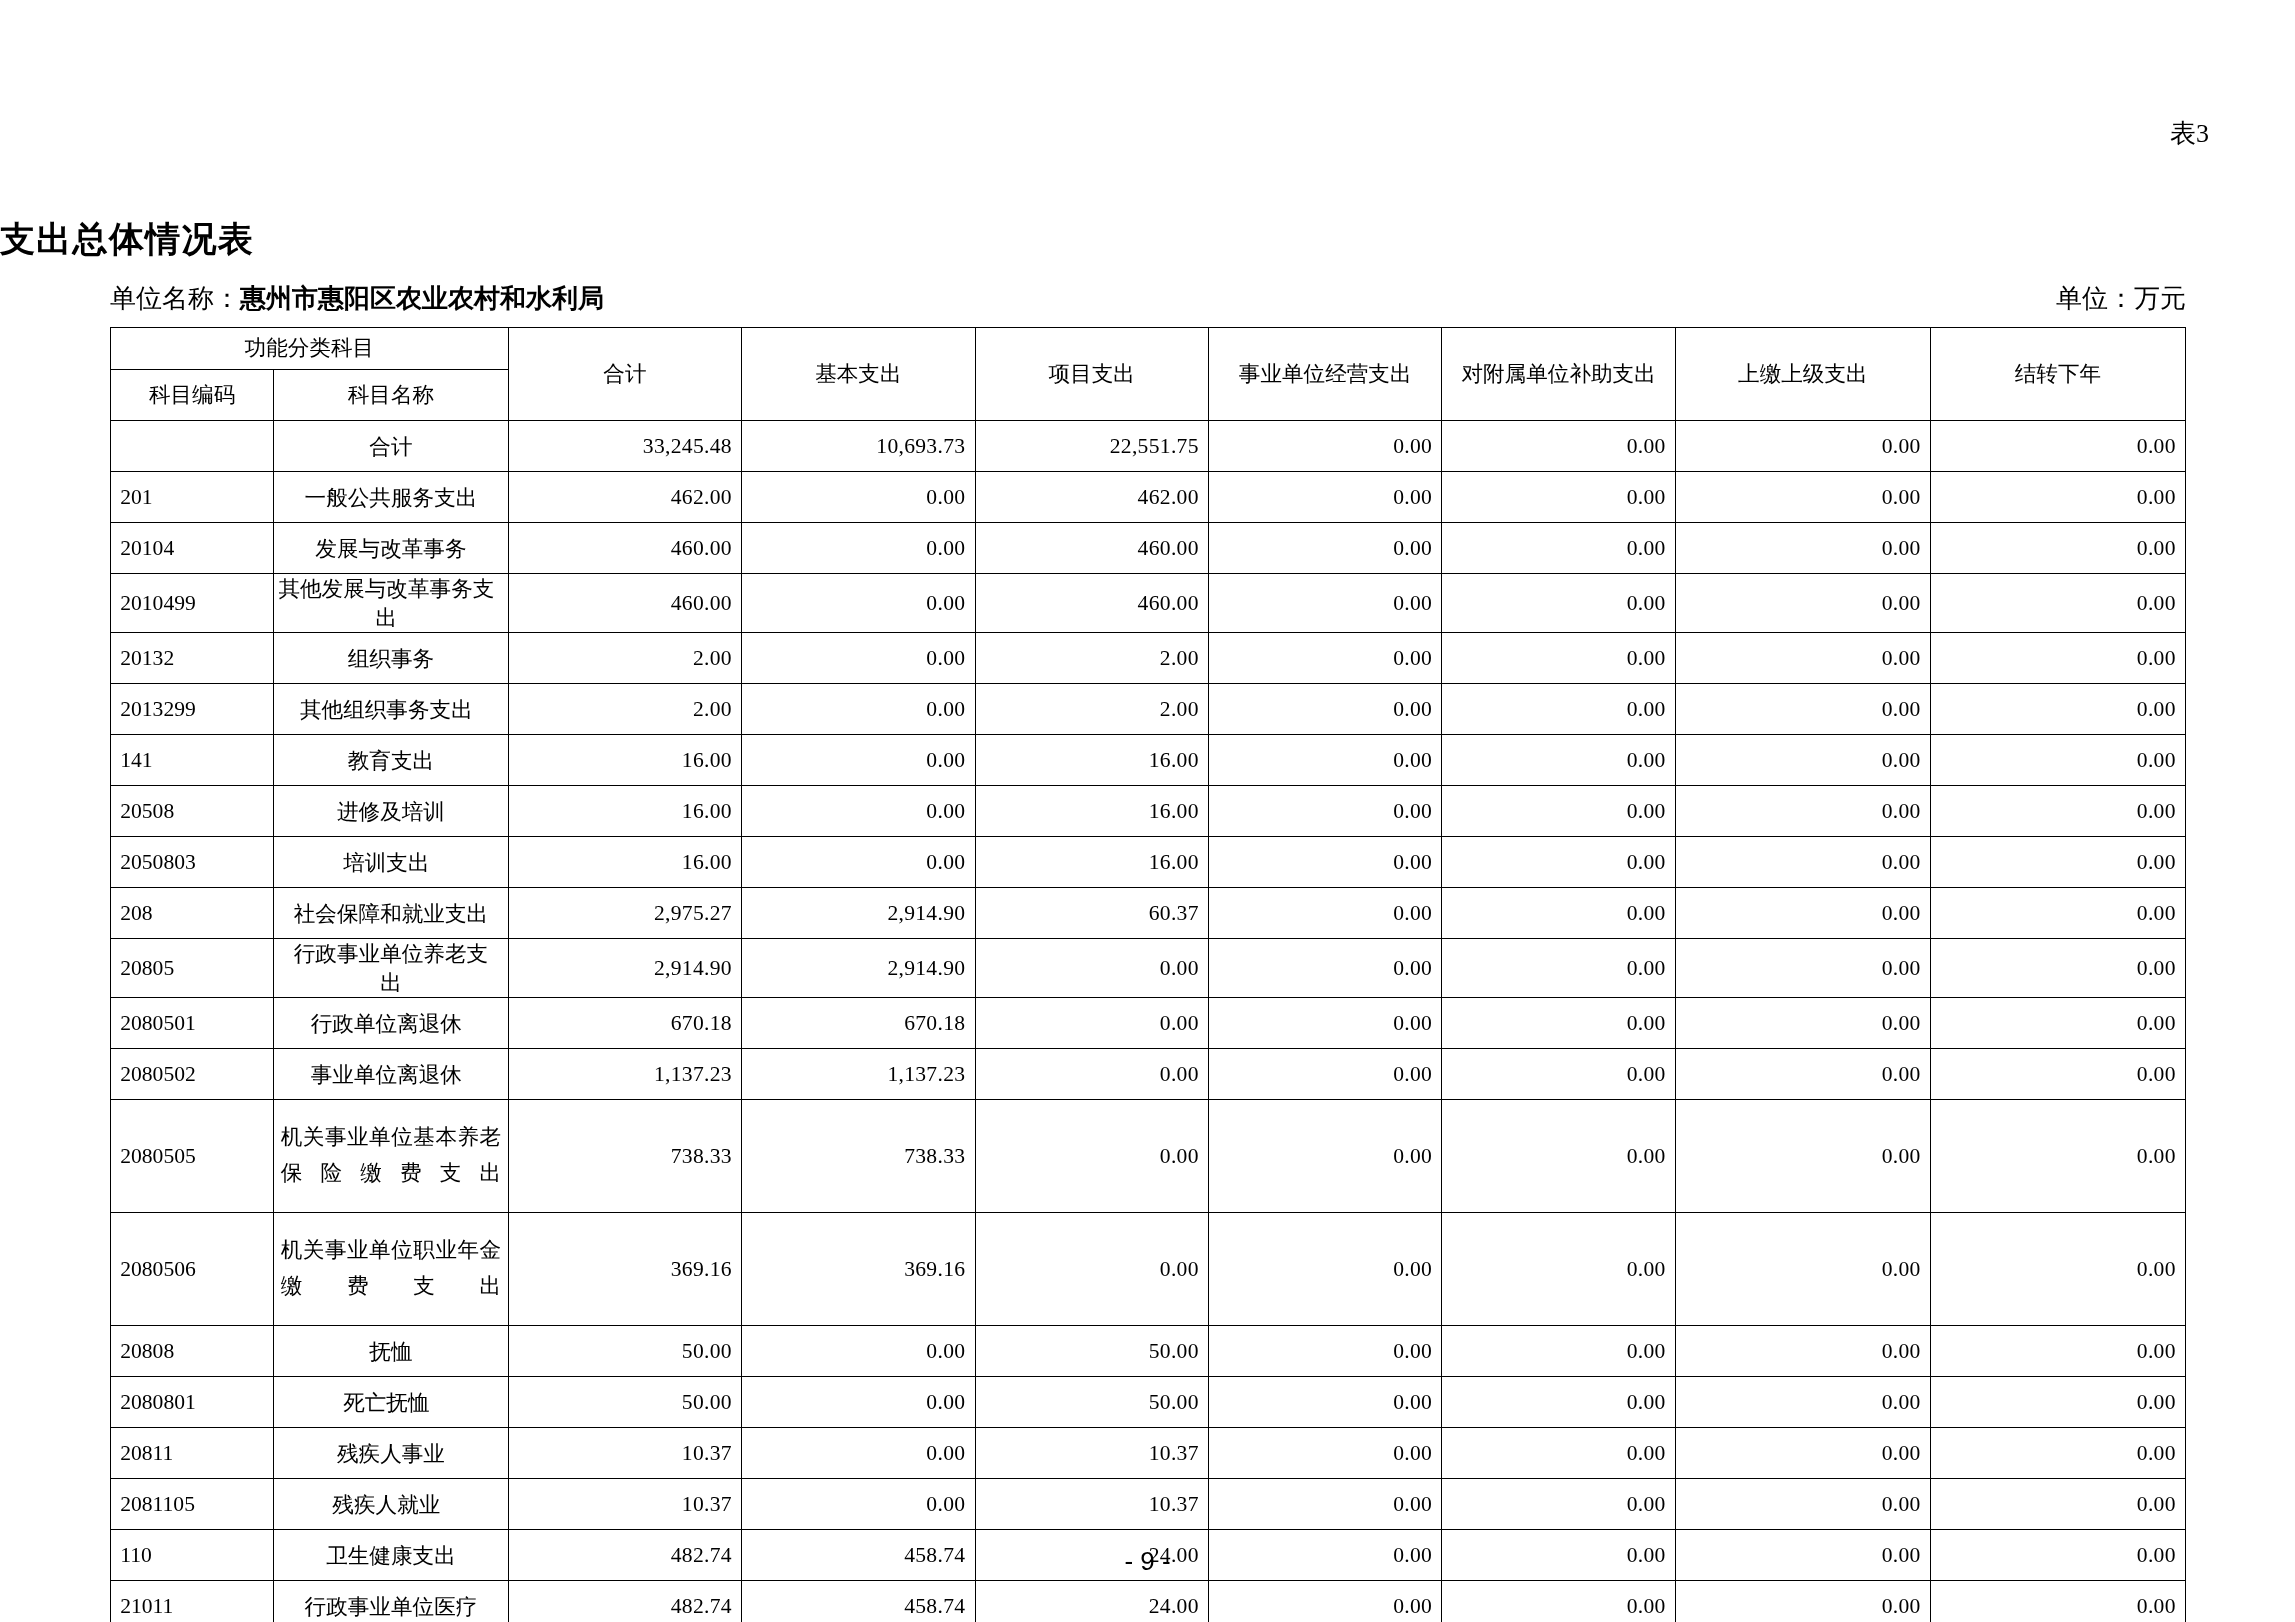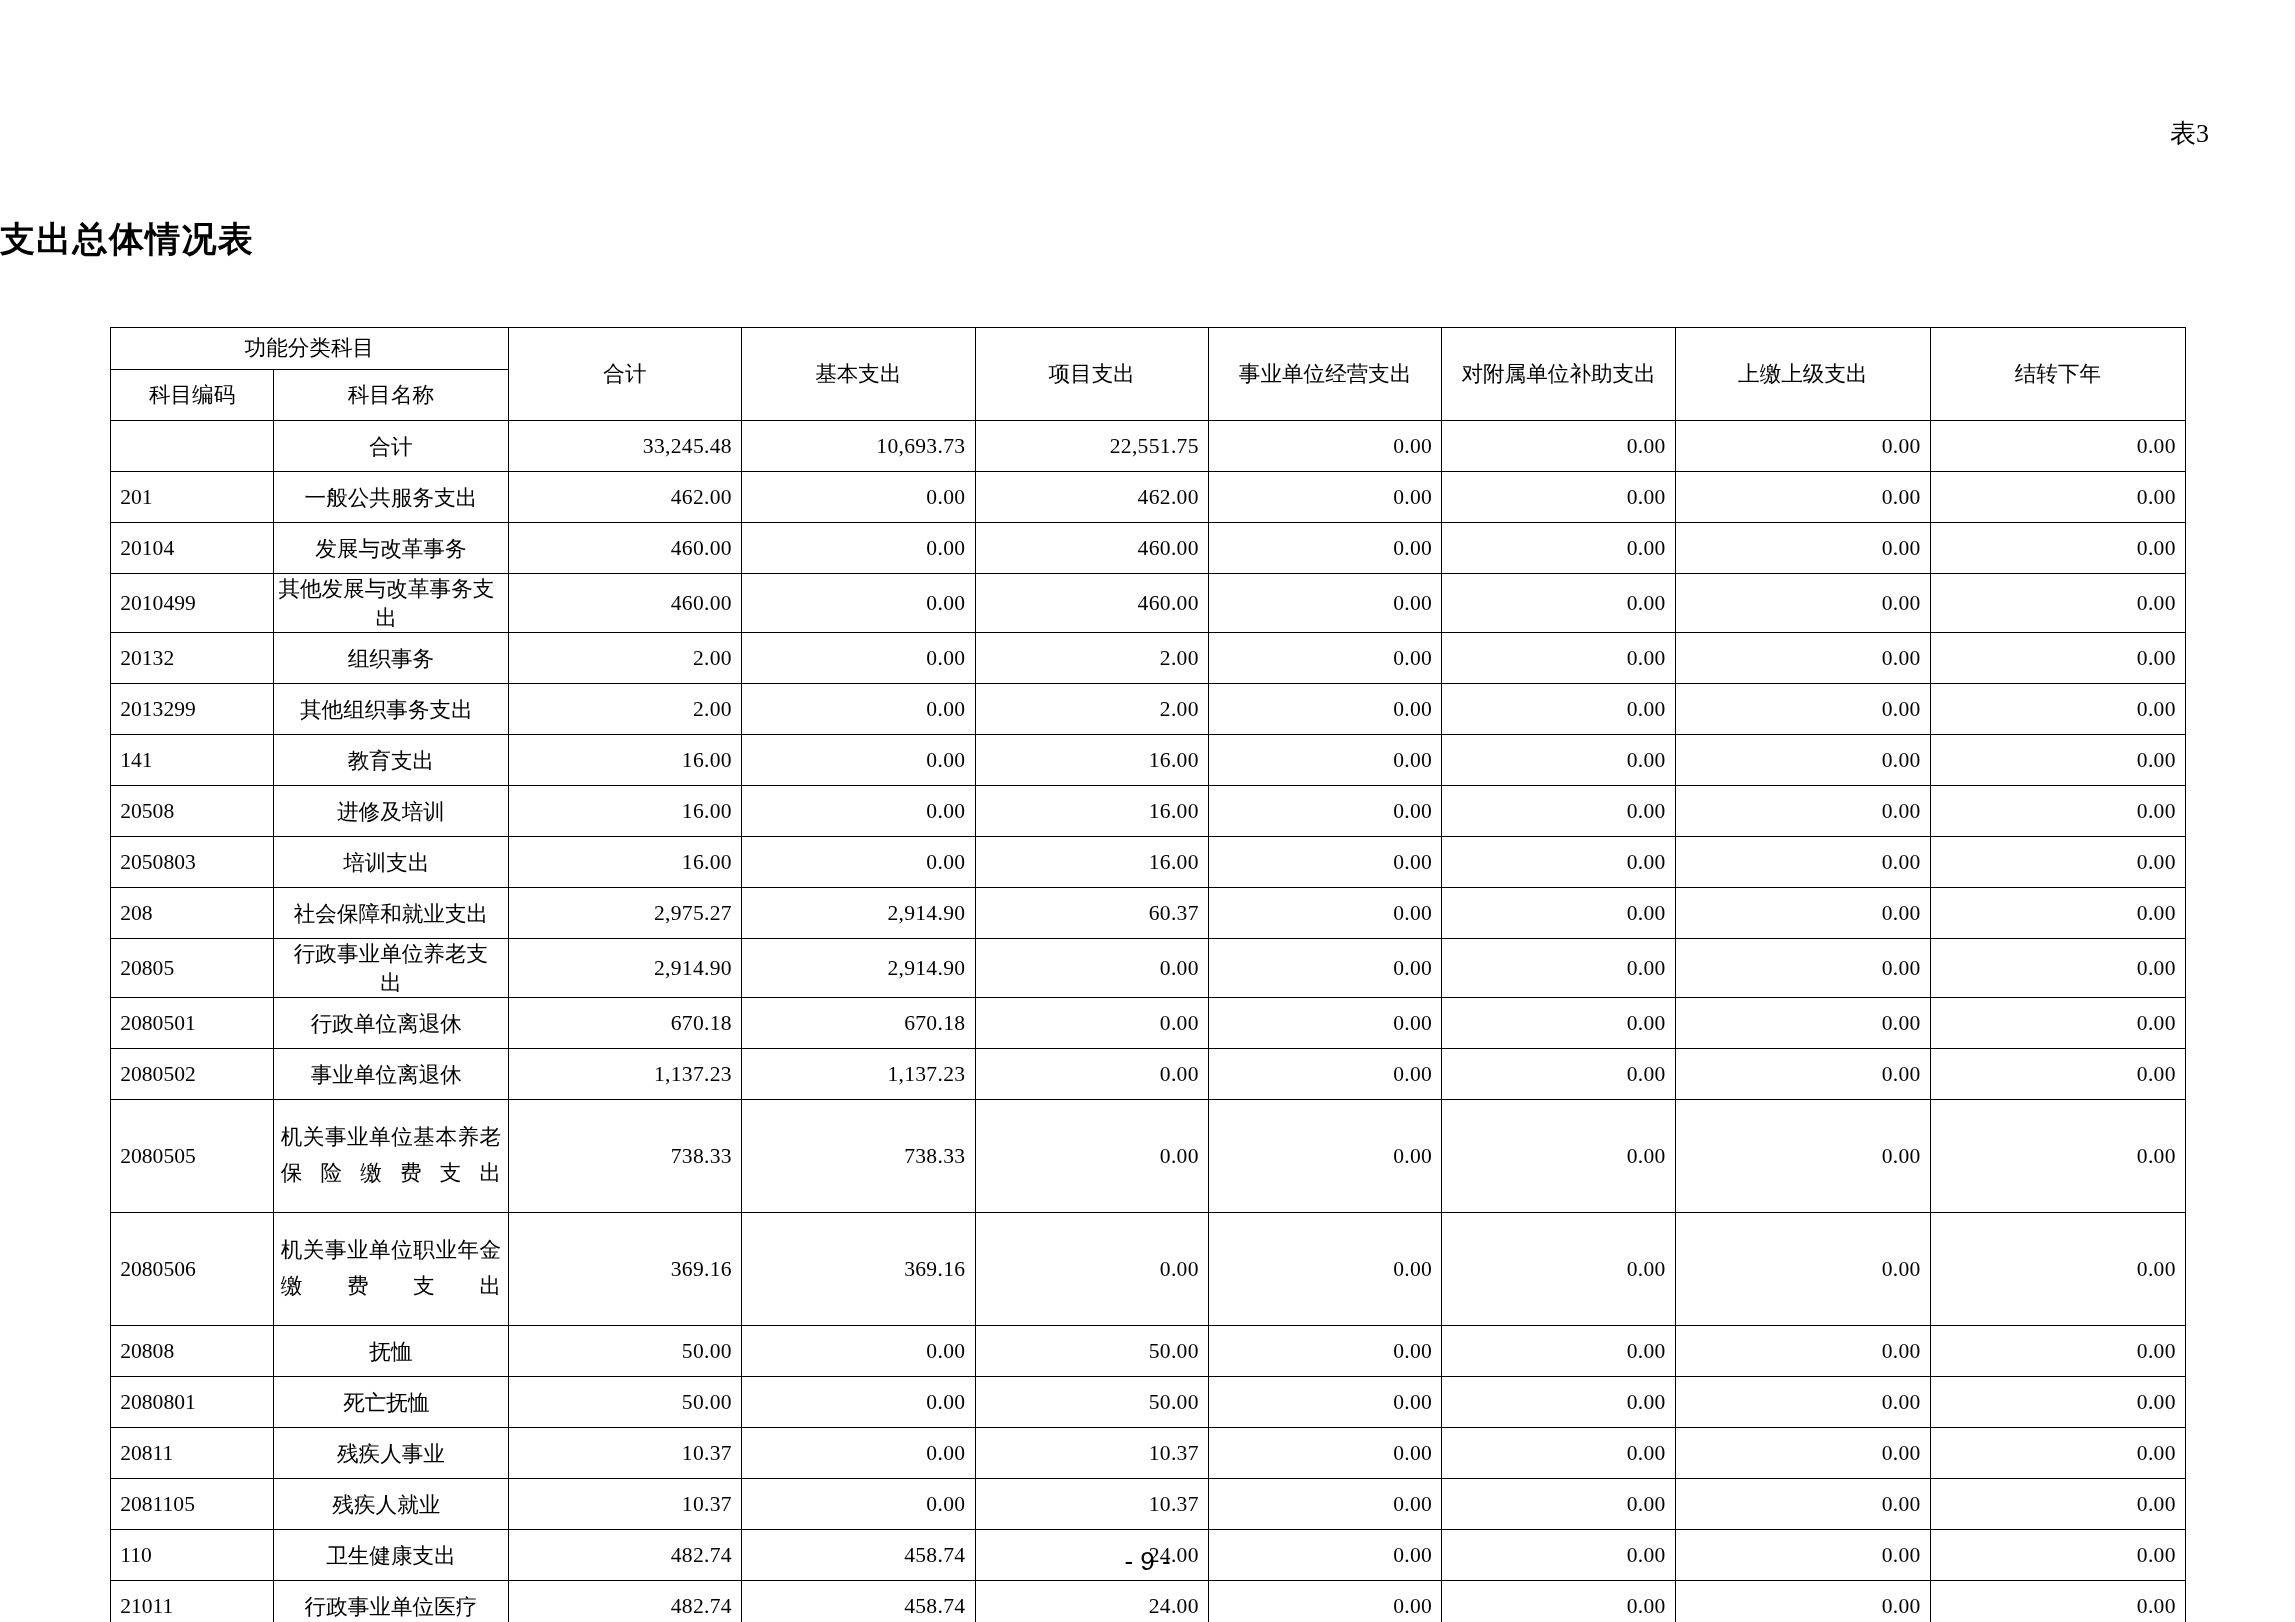--- a/index.html
+++ b/index.html
@@ -151,20 +151,24 @@
 </style>
 </head>
 <body>
 
 <div class="page">
 
   <div class="sheet-marker">表3</div>
 
   <div class="doc-title">支出总体情况表</div>
 
+  <div class="meta-row">
+    <div class="meta-left"><span class="unit-label">单位名称：</span><span class="unit-value">惠州市惠阳区农业农村和水利局</span></div>
+    <div class="meta-right">单位：万元</div>
+  </div>
 
   <div class="table-wrap">
     <table class="fintable">
       <colgroup>
         <col style="width:151px">
         <col style="width:217px">
         <col style="width:216px">
         <col style="width:216px">
         <col style="width:216px">
         <col style="width:216px">

